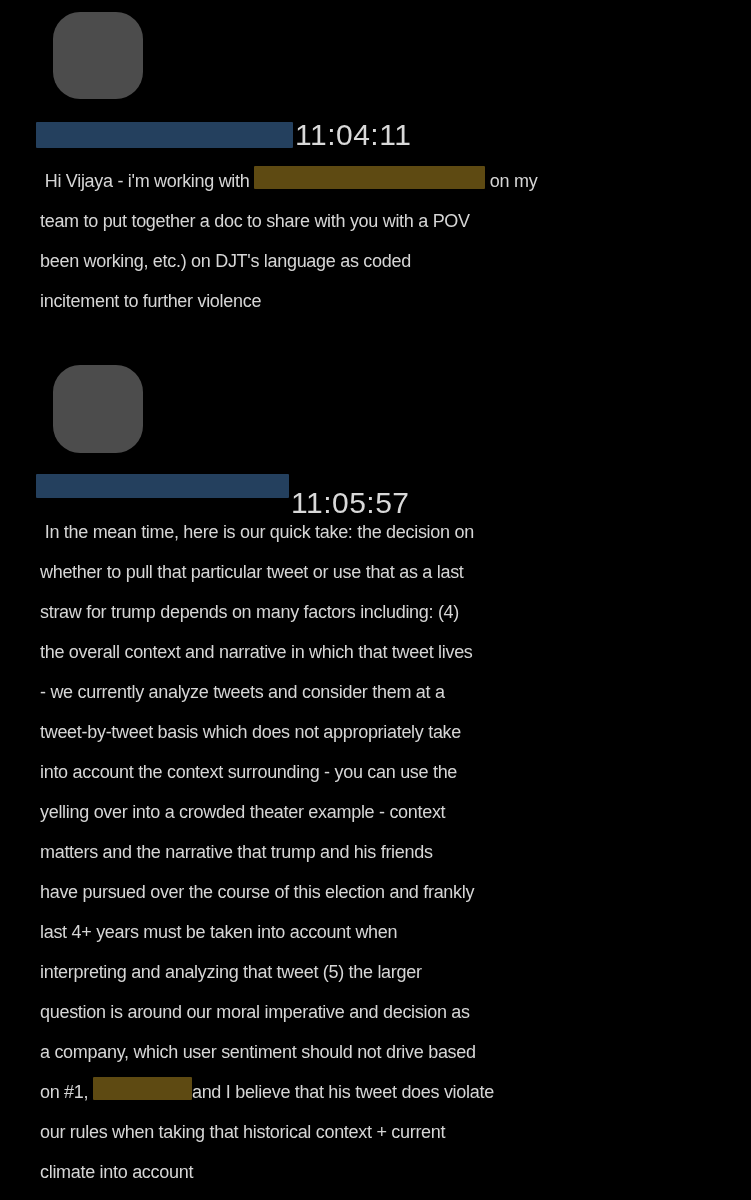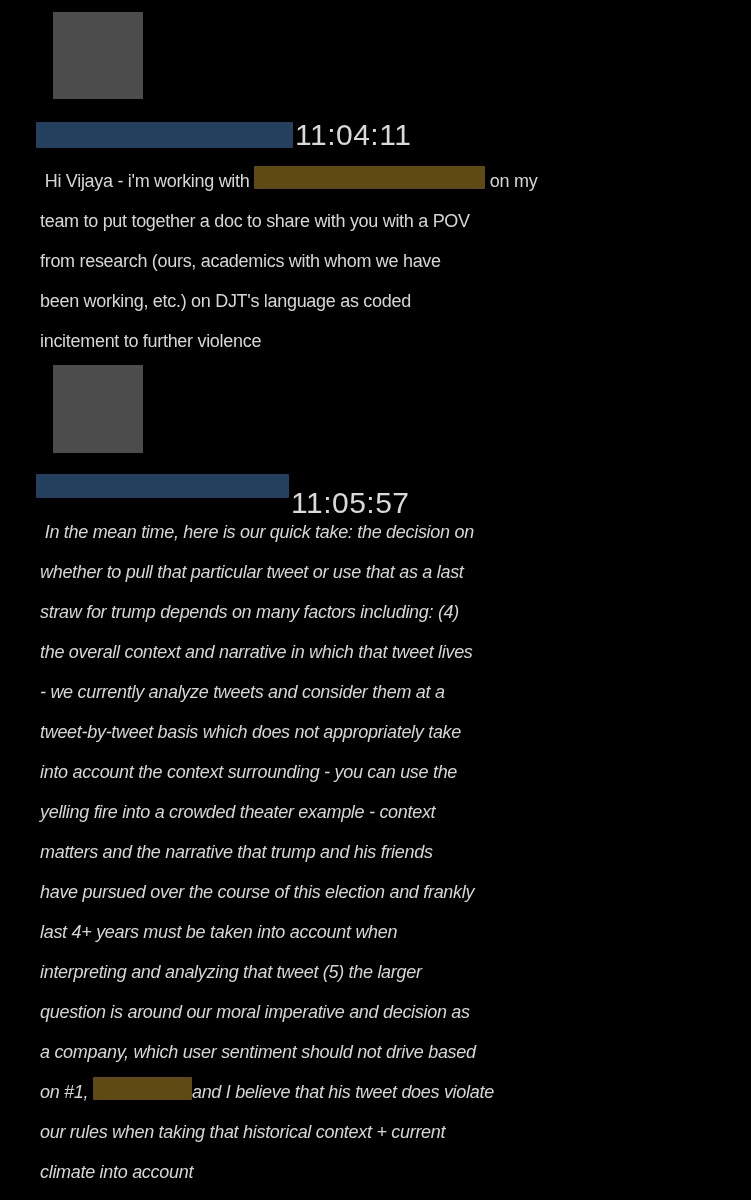--- a/index.html
+++ b/index.html
@@ -3,21 +3,21 @@
 <meta charset="utf-8">
 <style>
   :root{
     --background:#000000;
     --text:#d6d6d6;
     --timestamp:#d9d9d9;
     --avatar-placeholder:#4c4c4c;
     --name-redaction:#244052;
     --inline-redaction:#5e4a12;
   }
-  *{margin:0;padding:0;box-sizing:border-box;}
+  *{margin:0;padding:0;box-sizing:border-box;border-radius:27px;}
   html,body{background:#000;}
   .screen{
     position:relative;
     width:751px;height:1200px;
     background:var(--background);
     overflow:hidden;
     font-family:"Liberation Sans","DejaVu Sans",sans-serif;
     color:var(--text);
   }
   .avatar{
@@ -43,21 +43,21 @@
   .ts1{left:295px;top:120px;}
   .ts2{left:291px;top:488px;}
   .body{
     position:absolute;
     font-size:18px;
     line-height:40px;
     letter-spacing:-0.3px;
     color:var(--text);
   }
   .body1{left:40px;top:161px;}
-  .body2{left:40px;top:512px;font-style:italic;}
+  .body2{left:40px;top:512px;}
   .line{white-space:pre;height:40px;}
   .seg{white-space:pre;}
   .inline-redaction{
     display:inline-block;
     background:var(--inline-redaction);
     height:23px;
     vertical-align:-2px;
     border-radius:1px;
   }
 </style>
@@ -66,39 +66,38 @@
 
 <div class="screen">
 
   <section>
     <div class="avatar av1"></div>
     <div class="name-bar nb1"></div>
     <div class="timestamp ts1">11:04:11</div>
     <div class="body body1">
         <div class="line"><span class="seg"> Hi Vijaya - i'm working with </span><span class="inline-redaction" style="width: 231px;"></span><span class="seg"> on my</span></div>
         <div class="line"><span class="seg">team to put together a doc to share with you with a POV</span></div>
-        <div class="line"><span class="seg">from research (ours, academics with whom we have</span></div>
         <div class="line"><span class="seg">been working, etc.) on DJT's language as coded</span></div>
         <div class="line"><span class="seg">incitement to further violence</span></div>
       </div>
   </section>
 
   <section>
     <div class="avatar av2"></div>
     <div class="name-bar nb2"></div>
     <div class="timestamp ts2">11:05:57</div>
     <div class="body body2">
         <div class="line"><span class="seg"> In the mean time, here is our quick take: the decision on</span></div>
         <div class="line"><span class="seg">whether to pull that particular tweet or use that as a last</span></div>
         <div class="line"><span class="seg">straw for trump depends on many factors including: (4)</span></div>
         <div class="line"><span class="seg">the overall context and narrative in which that tweet lives</span></div>
         <div class="line"><span class="seg">- we currently analyze tweets and consider them at a</span></div>
         <div class="line"><span class="seg">tweet-by-tweet basis which does not appropriately take</span></div>
         <div class="line"><span class="seg">into account the context surrounding - you can use the</span></div>
-        <div class="line"><span class="seg">yelling fire into a crowded theater example - context</span></div>
+        <div class="line"><span class="seg">yelling over into a crowded theater example - context</span></div>
         <div class="line"><span class="seg">matters and the narrative that trump and his friends</span></div>
         <div class="line"><span class="seg">have pursued over the course of this election and frankly</span></div>
         <div class="line"><span class="seg">last 4+ years must be taken into account when</span></div>
         <div class="line"><span class="seg">interpreting and analyzing that tweet (5) the larger</span></div>
         <div class="line"><span class="seg">question is around our moral imperative and decision as</span></div>
         <div class="line"><span class="seg">a company, which user sentiment should not drive based</span></div>
         <div class="line"><span class="seg">on #1, </span><span class="inline-redaction" style="width: 99px;"></span><span class="seg">and I believe that his tweet does violate</span></div>
         <div class="line"><span class="seg">our rules when taking that historical context + current</span></div>
         <div class="line"><span class="seg">climate into account</span></div>
       </div>

